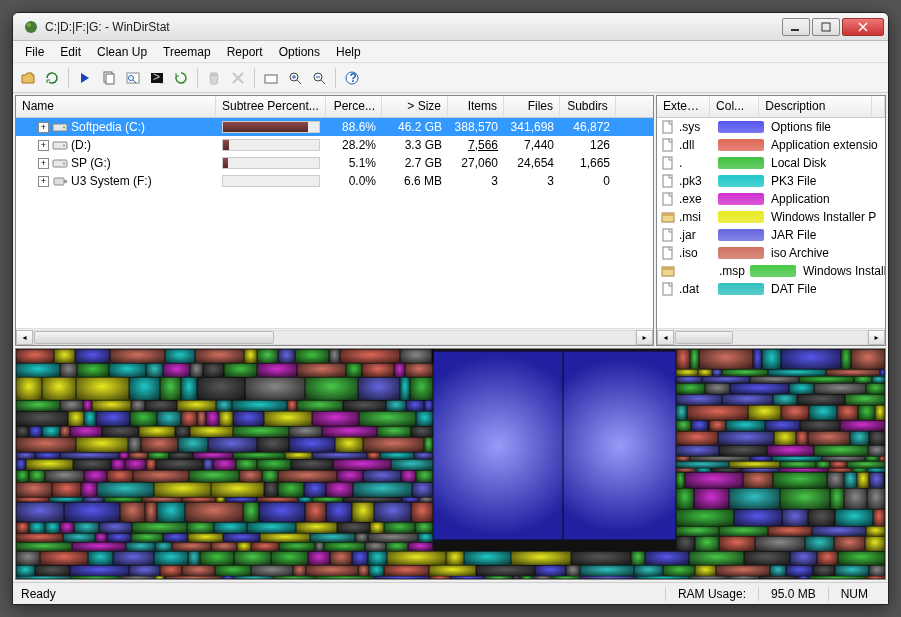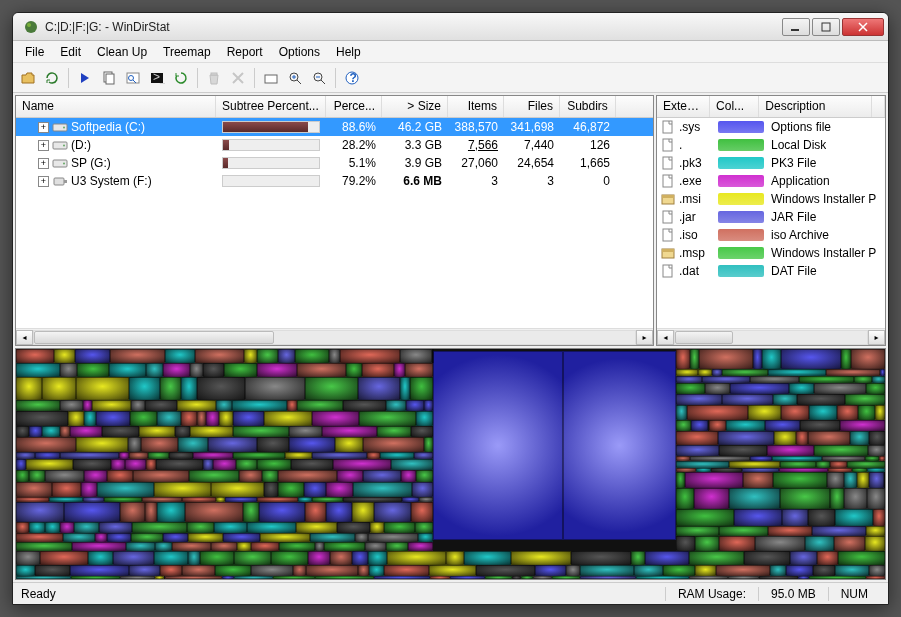--- a/index.html
+++ b/index.html
@@ -241,43 +241,43 @@
                 </svg>
               </span>
               <span>SP (G:)</span>
             </div>
             <div class="cell" style="width: 110px;">
               <div class="pct-bar">
                 <div class="pct-fill" style="width: 5.1%;"></div>
               </div>
             </div>
             <div class="cell r" style="width: 56px;">5.1%</div>
-            <div class="cell r" style="width: 66px;">3.9 GB</div>
+            <div class="cell r" style="width: 66px;">2.7 GB</div>
             <div class="cell r" style="width: 56px;">27,060</div>
             <div class="cell r" style="width: 56px;">24,654</div>
             <div class="cell r" style="width: 56px;">1,665</div>
           </div>
           <div class="tree-row">
             <div class="cell name-cell" style="width: 200px; padding-left: 22px;">
               <span class="expander">+</span>
               <span class="node-icon">
                 <svg width="16" height="14">
                   <rect x="2" y="4" width="10" height="7" rx="1" fill="#e0e0e0" stroke="#888"></rect>
                   <rect x="12" y="6" width="3" height="3" fill="#999"></rect>
                 </svg>
               </span>
               <span>U3 System (F:)</span>
             </div>
             <div class="cell" style="width: 110px;">
               <div class="pct-bar">
                 <div class="pct-fill" style="width: 0%;"></div>
               </div>
             </div>
-            <div class="cell r" style="width: 56px;">79.2%</div>
-            <div class="cell r" style="width: 66px; font-weight: bold;">6.6 MB</div>
+            <div class="cell r" style="width: 56px;">0.0%</div>
+            <div class="cell r" style="width: 66px;">6.6 MB</div>
             <div class="cell r" style="width: 56px;">3</div>
             <div class="cell r" style="width: 56px;">3</div>
             <div class="cell r" style="width: 56px;">0</div>
           </div>
         </div>
       <div class="hscroll">
         <div class="hs-btn">◂</div>
         <div class="hs-track">
             <div class="hs-thumb"></div>
           </div>
@@ -304,20 +304,31 @@
             <span class="color-swatch" style="background: linear-gradient(rgb(86, 86, 238), rgba(86, 86, 238, 0.8));"></span>
             <span class="desc">Options file</span>
           </div>
           <div class="ext-row">
             <span class="ext-icon">
               <svg width="16" height="14">
                 <rect x="3" y="1" width="9" height="12" fill="#fff" stroke="#888"></rect>
                 <path d="M9 1v3h3" fill="none" stroke="#888"></path>
               </svg>
             </span>
+            <span style="width: 36px;">.dll</span>
+            <span class="color-swatch" style="background: linear-gradient(rgb(224, 104, 88), rgba(224, 104, 88, 0.8));"></span>
+            <span class="desc">Application extensio</span>
+          </div>
+          <div class="ext-row">
+            <span class="ext-icon">
+              <svg width="16" height="14">
+                <rect x="3" y="1" width="9" height="12" fill="#fff" stroke="#888"></rect>
+                <path d="M9 1v3h3" fill="none" stroke="#888"></path>
+              </svg>
+            </span>
             <span style="width: 36px;">.</span>
             <span class="color-swatch" style="background: linear-gradient(rgb(64, 192, 64), rgba(64, 192, 64, 0.8));"></span>
             <span class="desc">Local Disk</span>
           </div>
           <div class="ext-row">
             <span class="ext-icon">
               <svg width="16" height="14">
                 <rect x="3" y="1" width="9" height="12" fill="#fff" stroke="#888"></rect>
                 <path d="M9 1v3h3" fill="none" stroke="#888"></path>
               </svg>
@@ -370,21 +381,21 @@
             <span class="color-swatch" style="background: linear-gradient(rgb(208, 112, 96), rgba(208, 112, 96, 0.8));"></span>
             <span class="desc">iso Archive</span>
           </div>
           <div class="ext-row">
             <span class="ext-icon">
               <svg width="16" height="14">
                 <rect x="2" y="3" width="12" height="9" fill="#f0d890" stroke="#a08040"></rect>
                 <rect x="2" y="3" width="12" height="3" fill="#d0b060"></rect>
               </svg>
             </span>
-            <span style="width: 36px;">.msp</span>
+            <span style="width: 36px; margin-left: 40px;">.msp</span>
             <span class="color-swatch" style="background: linear-gradient(rgb(72, 200, 72), rgba(72, 200, 72, 0.8));"></span>
             <span class="desc">Windows Installer P</span>
           </div>
           <div class="ext-row">
             <span class="ext-icon">
               <svg width="16" height="14">
                 <rect x="3" y="1" width="9" height="12" fill="#fff" stroke="#888"></rect>
                 <path d="M9 1v3h3" fill="none" stroke="#888"></path>
               </svg>
             </span>

